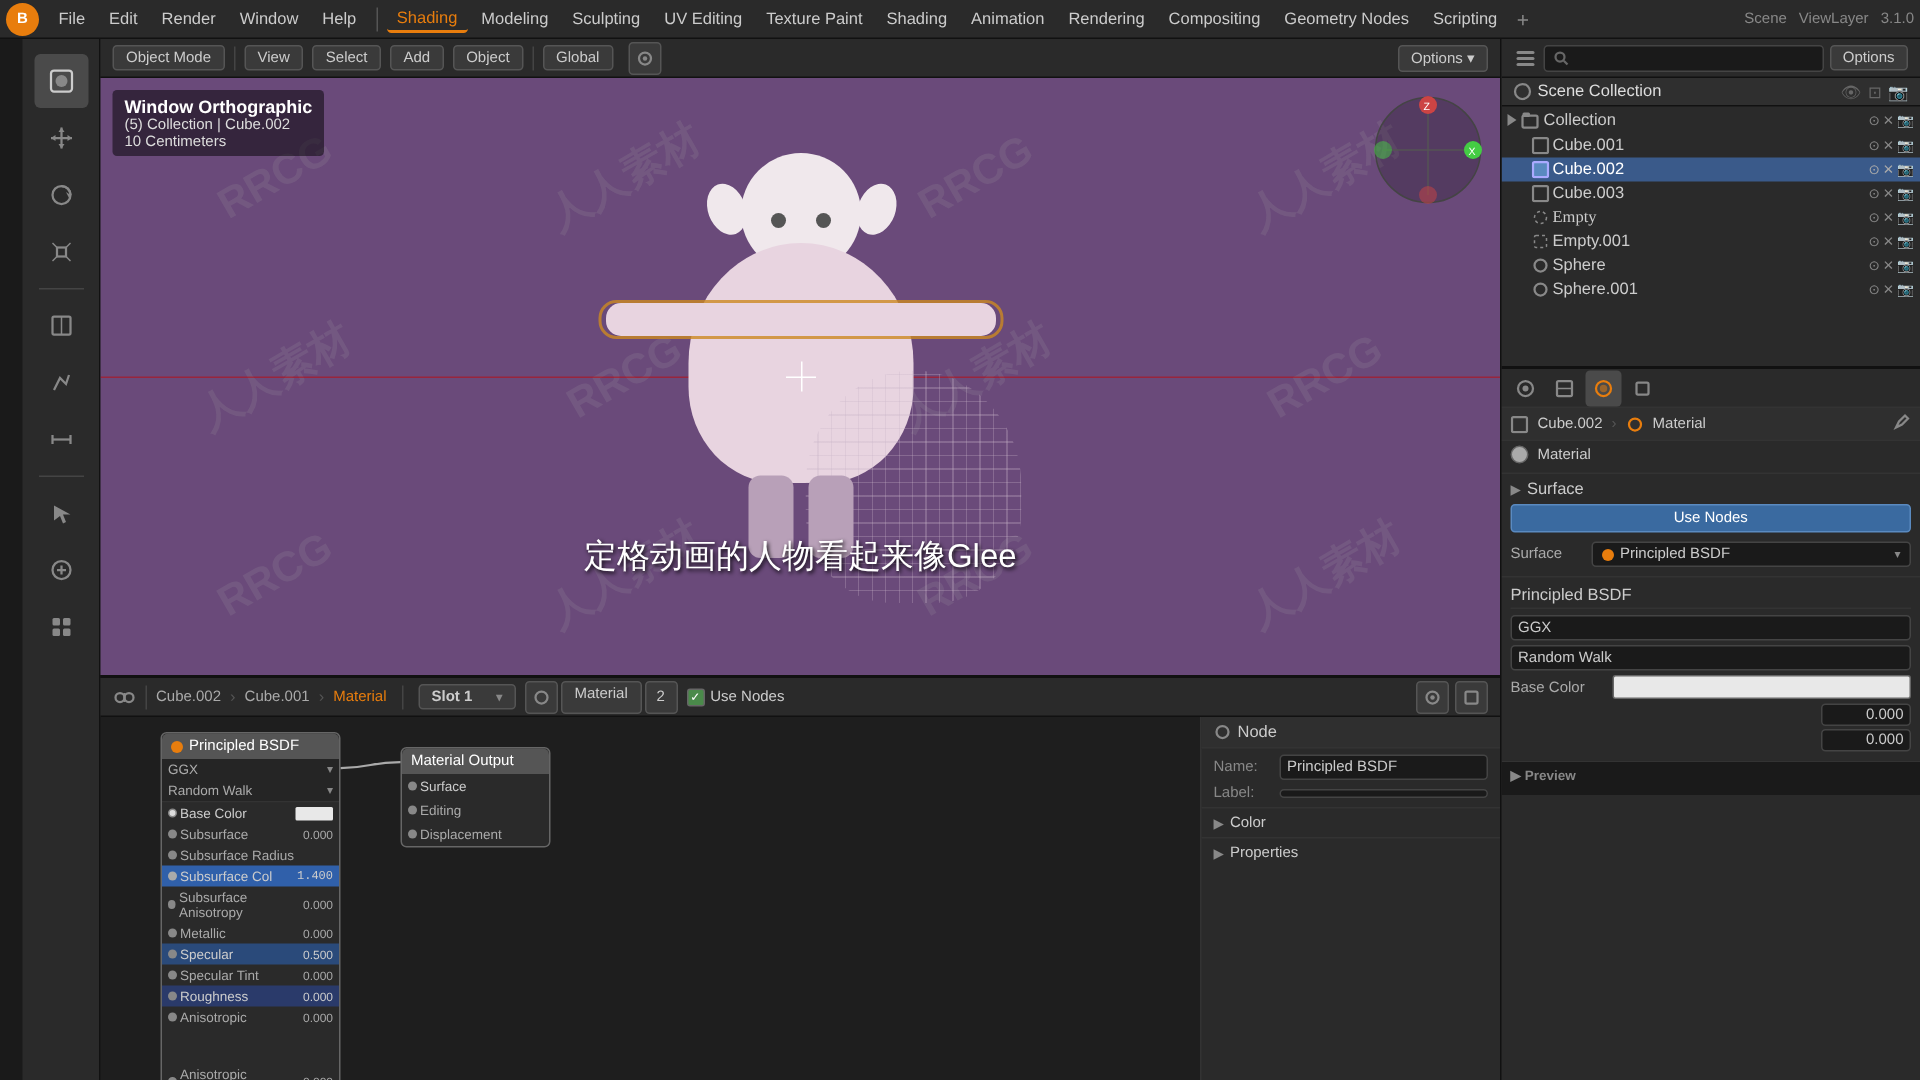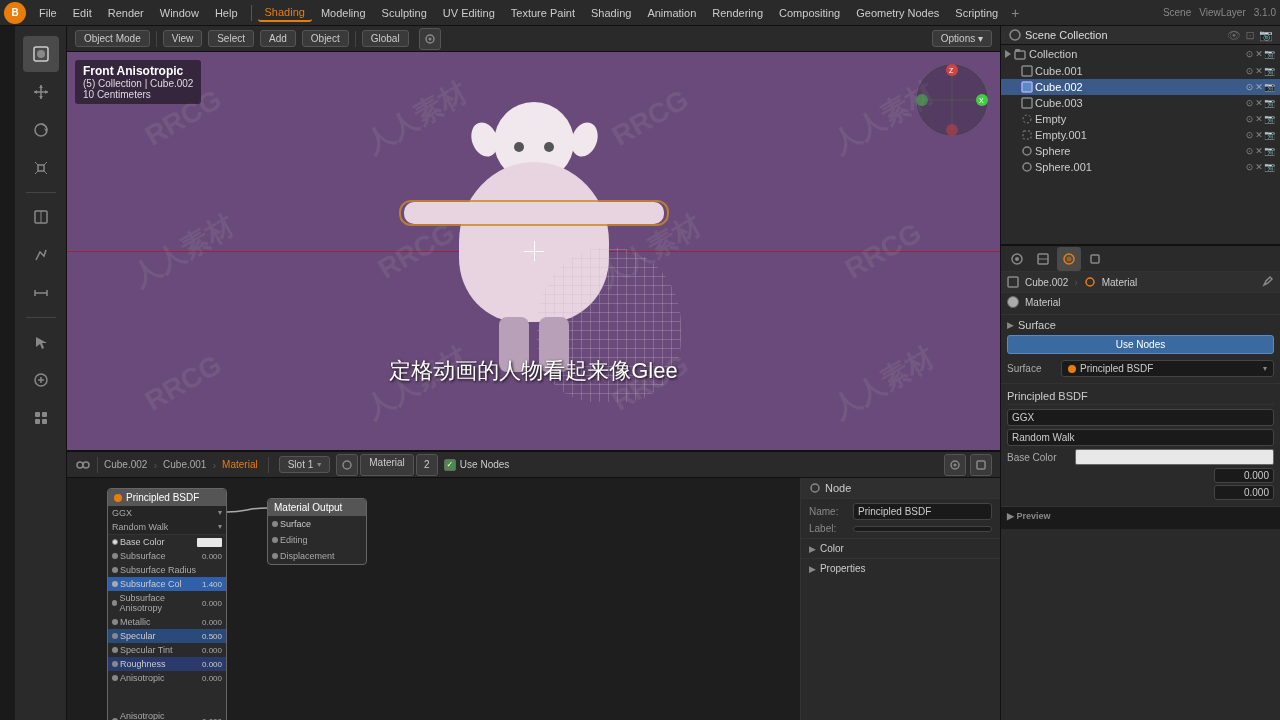--- a/index.html
+++ b/index.html
@@ -203,21 +203,21 @@
           <div class="watermark-item">RRCG</div>
           <div class="watermark-item">人人素材</div>
           <div class="watermark-item">RRCG</div>
         <div class="watermark-item">RRCG</div>
           <div class="watermark-item">人人素材</div>
           <div class="watermark-item">RRCG</div>
           <div class="watermark-item">人人素材</div>
       </div>
 
       <div class="viewport-info">
-        <div style="font-size:12px;font-weight:bold;color:white;">Front Anisotropic</div>
+        <div style="font-size:12px;font-weight:bold;color:white;">Window Orthographic</div>
         <div style="font-size:10px;color:#ddd;">(5) Collection | Cube.002</div>
         <div style="font-size:10px;color:#ddd;">10 Centimeters</div>
       </div>
 
       <div class="h-line"></div>
 
       <div class="sheep-figure">
         <div class="sheep-ear-l"></div>
         <div class="sheep-ear-r"></div>
         <div class="sheep-head">
@@ -267,21 +267,21 @@
               <line x1="7" y1="4" x2="7" y2="10" stroke="#888" stroke-width="1"></line>
             </svg>
         </div>
         <div style="width:1px;height:16px;background:#444;"></div>
         <span style="font-size:10px;color:#aaa;">Cube.002</span>
         <span style="color:#555;">›</span>
         <span style="font-size:10px;color:#aaa;">Cube.001</span>
         <span style="color:#555;">›</span>
         <span style="font-size:10px;color:#e87d0d;">Material</span>
         <div style="width:1px;height:16px;background:#444;margin:0 4px;"></div>
-        <div style="padding:2px 8px;background:#3a3a3a;border:1px solid #555;border-radius:3px;font-size:10px;color:#ccc;cursor:pointer;display:flex;align-items:center;gap:4px;">
+        <div style="padding:2px 8px;background:#3a3a3a;border:1px solid #555;border-radius:3px;font-size:10px;color:#ccc;cursor:pointer;display:flex;align-items:center;gap:16px;font-weight:bold;">
           <span>Slot 1</span>
           <span style="color:#888;font-size:8px;">▾</span>
         </div>
         <div style="display:flex;gap:2px;">
           <div style="width:22px;height:22px;background:#3a3a3a;border:1px solid #555;border-radius:3px;display:flex;align-items:center;justify-content:center;cursor:pointer;">
             <svg width="12" height="12" viewBox="0 0 12 12">
                 <circle cx="6" cy="6" r="4" fill="none" stroke="#888" stroke-width="1.5"></circle>
               </svg>
           </div>
           <div style="padding:2px 8px;background:#3a3a3a;border:1px solid #555;border-radius:3px;font-size:10px;color:#ccc;">Material</div>
@@ -339,21 +339,21 @@
               <span style="color:#aaa;">Subsurface</span>
               <span style="margin-left:auto;color:#aaa;font-size:8px;">0.000</span>
             </div>
             <div style="padding:2px 4px;font-size:9px;display:flex;align-items:center;gap:2px;">
               <div style="width:6px;height:6px;border-radius:50%;background:#888;"></div>
               <span style="color:#aaa;">Subsurface Radius</span>
             </div>
             <div style="padding:2px 4px;font-size:9px;display:flex;align-items:center;gap:2px;background:#3060aa;">
               <div style="width:6px;height:6px;border-radius:50%;background:#aaa;"></div>
               <span style="color:#ccc;">Subsurface Col</span>
-              <span style="margin-left:auto;color:#ccc;font-size:8px;">1.400</span>
+              <span style="margin-left:auto;color:#ccc;font-size:8px;font-family:Liberation Mono, monospace;">1.400</span>
             </div>
             <div style="padding:2px 4px;font-size:9px;display:flex;align-items:center;gap:2px;">
               <div style="width:6px;height:6px;border-radius:50%;background:#888;"></div>
               <span style="color:#aaa;">Subsurface Anisotropy</span>
               <span style="margin-left:auto;color:#aaa;font-size:8px;">0.000</span>
             </div>
             <div style="padding:2px 4px;font-size:9px;display:flex;align-items:center;gap:2px;">
               <div style="width:6px;height:6px;border-radius:50%;background:#888;"></div>
               <span style="color:#aaa;">Metallic</span>
               <span style="margin-left:auto;color:#aaa;font-size:8px;">0.000</span>
@@ -443,20 +443,36 @@
           </div>
         </div>
       </div>
     </div>
   </div>
 
   <div class="right-panel">
 
     <div class="rp-top">
 
+      <div style="height:26px;background:#2a2a2a;display:flex;align-items:center;padding:0 8px;gap:4px;border-bottom:1px solid #111;">
+        <div style="width:16px;height:16px;display:flex;align-items:center;justify-content:center;">
+          <svg width="14" height="14" viewBox="0 0 14 14">
+              <rect x="1" y="2" width="12" height="2" rx="1" fill="#888"></rect>
+              <rect x="1" y="6" width="12" height="2" rx="1" fill="#888"></rect>
+              <rect x="1" y="10" width="12" height="2" rx="1" fill="#888"></rect>
+            </svg>
+        </div>
+        <div style="flex:1;background:#1a1a1a;border:1px solid #444;border-radius:3px;height:18px;display:flex;align-items:center;padding:0 6px;">
+          <svg width="10" height="10" viewBox="0 0 10 10">
+              <circle cx="4" cy="4" r="3" fill="none" stroke="#666" stroke-width="1.5"></circle>
+              <line x1="6.5" y1="6.5" x2="9" y2="9" stroke="#666" stroke-width="1.5"></line>
+            </svg>
+        </div>
+        <div style="padding:2px 8px;background:#3a3a3a;border:1px solid #555;border-radius:3px;font-size:10px;color:#ccc;cursor:pointer;">Options</div>
+      </div>
 
       <div style="padding:3px 8px;background:#2f2f2f;font-size:11px;color:#ddd;border-bottom:1px solid #111;display:flex;align-items:center;justify-content:space-between;">
         <div style="display:flex;align-items:center;gap:4px;">
           <svg width="12" height="12" viewBox="0 0 12 12">
               <circle cx="6" cy="6" r="5" fill="none" stroke="#888" stroke-width="1.5"></circle>
             </svg>
           <span>Scene Collection</span>
         </div>
         <div style="display:flex;gap:4px;">
           <div style="width:12px;height:12px;display:flex;align-items:center;justify-content:center;cursor:pointer;color:#666;">👁</div>
@@ -508,21 +524,21 @@
             <rect x="1" y="1" width="10" height="10" rx="1" fill="none" stroke="#888" stroke-width="1.5"></rect>
           </svg>
         <span style="font-size:11px;flex:1;color:#ccc;">Cube.003</span>
         <div style="display:flex;gap:2px;">
           <span style="font-size:9px;color:#888;">⊙</span>
           <span style="font-size:9px;color:#888;">✕</span>
           <span style="font-size:9px;color:#888;">📷</span>
         </div>
       </div>
 
-      <div style="display:flex;align-items:center;padding:2px 4px 2px 20px;cursor:pointer;gap:2px;">
+      <div style="display:flex;align-items:center;padding:2px 4px 2px 20px;cursor:pointer;gap:2px;font-family:Liberation Serif, serif;">
         <svg width="12" height="12" viewBox="0 0 12 12">
             <circle cx="6" cy="6" r="4" fill="none" stroke="#888" stroke-width="1" stroke-dasharray="2,2"></circle>
           </svg>
         <span style="font-size:11px;flex:1;color:#ccc;">Empty</span>
         <div style="display:flex;gap:2px;">
           <span style="font-size:9px;color:#888;">⊙</span>
           <span style="font-size:9px;color:#888;">✕</span>
           <span style="font-size:9px;color:#888;">📷</span>
         </div>
       </div>

